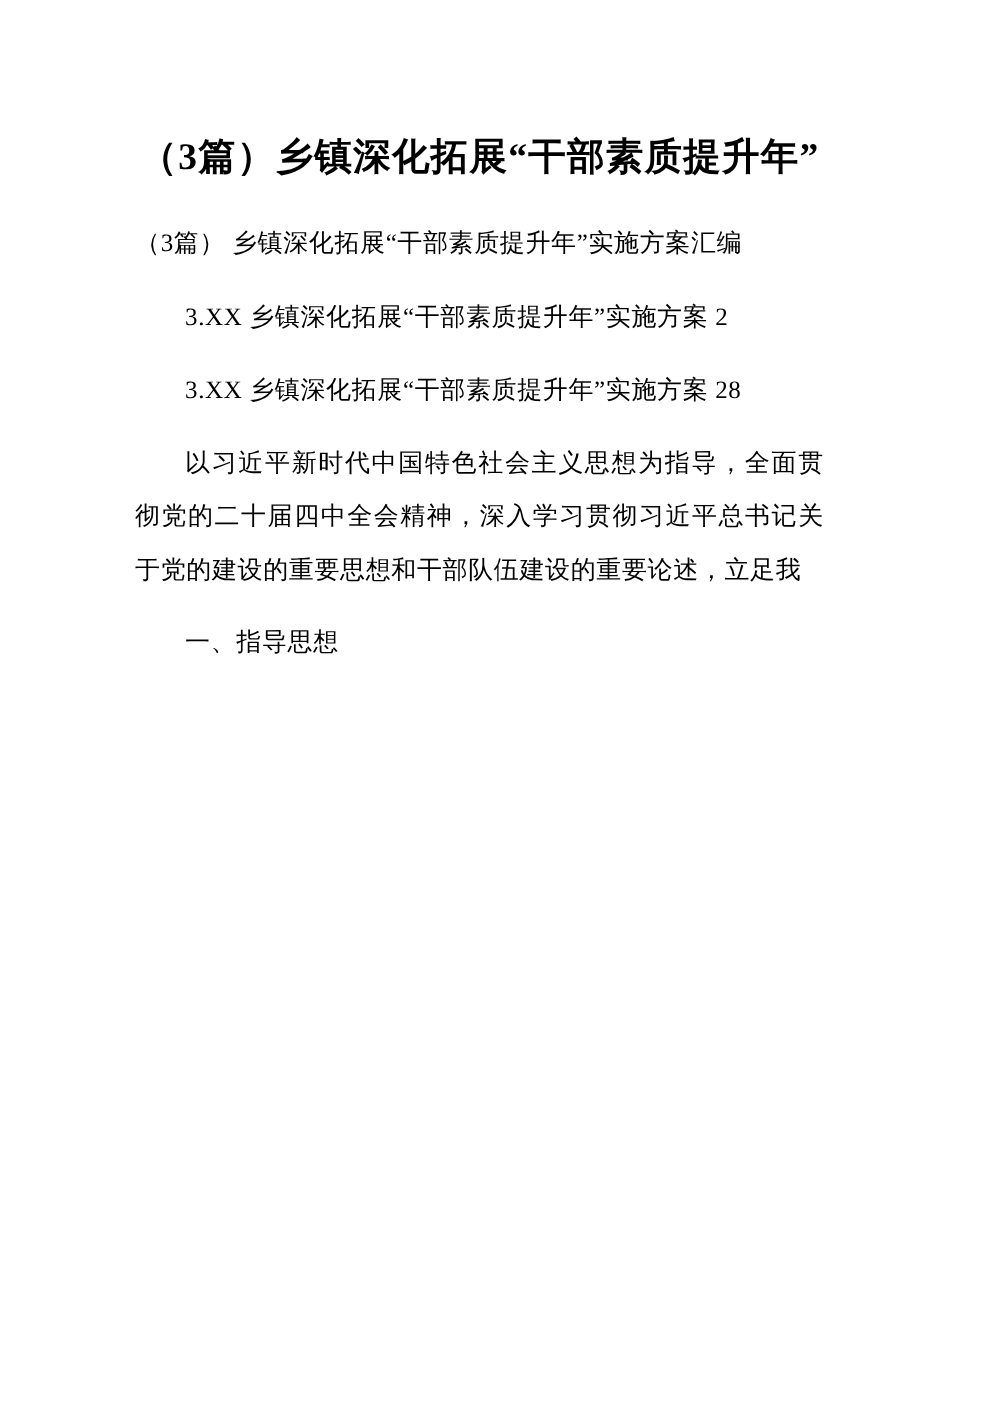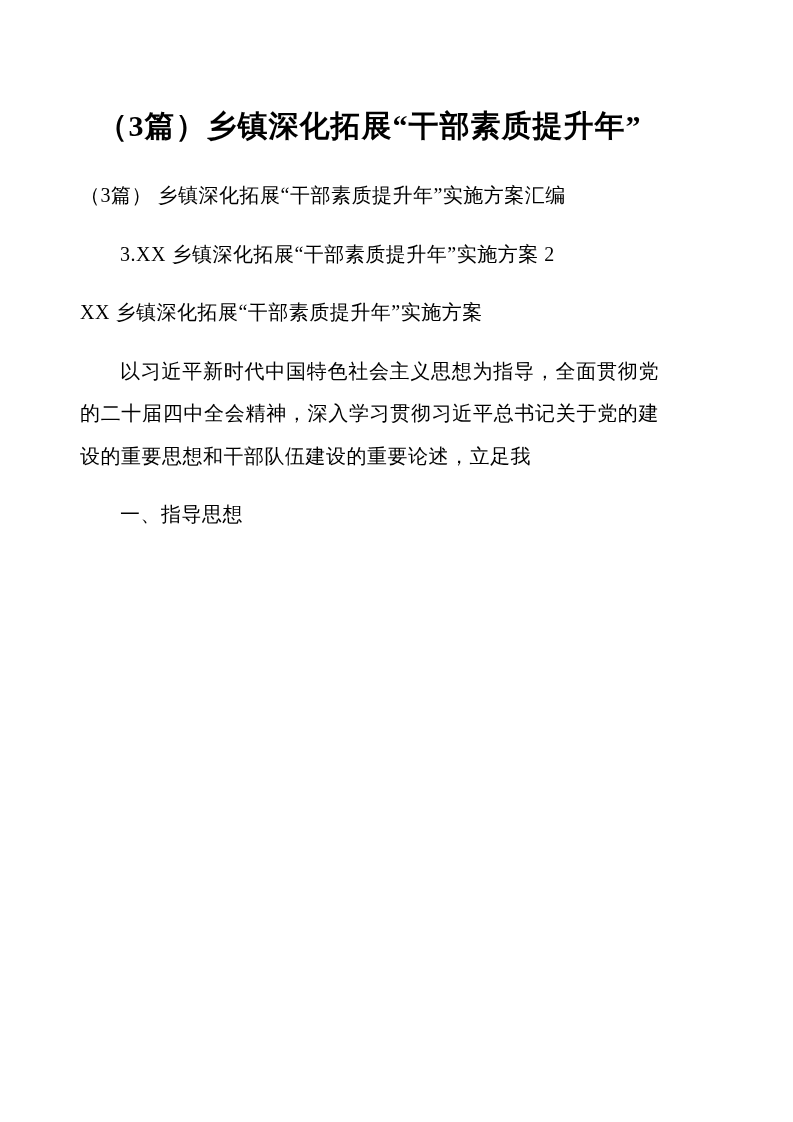--- a/index.html
+++ b/index.html
@@ -8,21 +8,21 @@
     width: 793px;
     height: 1122px;
     font-family: "Liberation Serif", "DejaVu Serif", serif;
     color: #000000;
   }
   .page {
     position: relative;
     width: 793px;
     height: 1122px;
     background: #ffffff;
-    padding: 96px 118px 60px 64px;
+    padding: 96px 118px 60px 92px;
     overflow: hidden;
   }
   .doc-title {
     margin: 0 0 18px 0;
     font-size: 30px;
     font-weight: 700;
     text-align: center;
     line-height: 60px;
     letter-spacing: 1px;
   }
@@ -40,18 +40,18 @@
 
 <div class="page">
 
   <h1 class="doc-title">
     <span>（3篇）乡镇深化拓展“干部素质提升年”</span><br>
   </h1>
 
   <div class="body-text">
     <p>（3篇） 乡镇深化拓展“干部素质提升年”实施方案汇编</p>
     <p class="indent">3.XX 乡镇深化拓展“干部素质提升年”实施方案 2</p>
-    <p>XX 乡镇深化拓展“干部素质提升年”实施方案</p>
+    <p class="indent">3.XX 乡镇深化拓展“干部素质提升年”实施方案 28</p>
     <p class="indent justify">以习近平新时代中国特色社会主义思想为指导，全面贯彻党的二十届四中全会精神，深入学习贯彻习近平总书记关于党的建设的重要思想和干部队伍建设的重要论述，立足我</p>
     <p class="indent">一、指导思想</p>
   </div>
 
 </div>
 
 </body></html>

